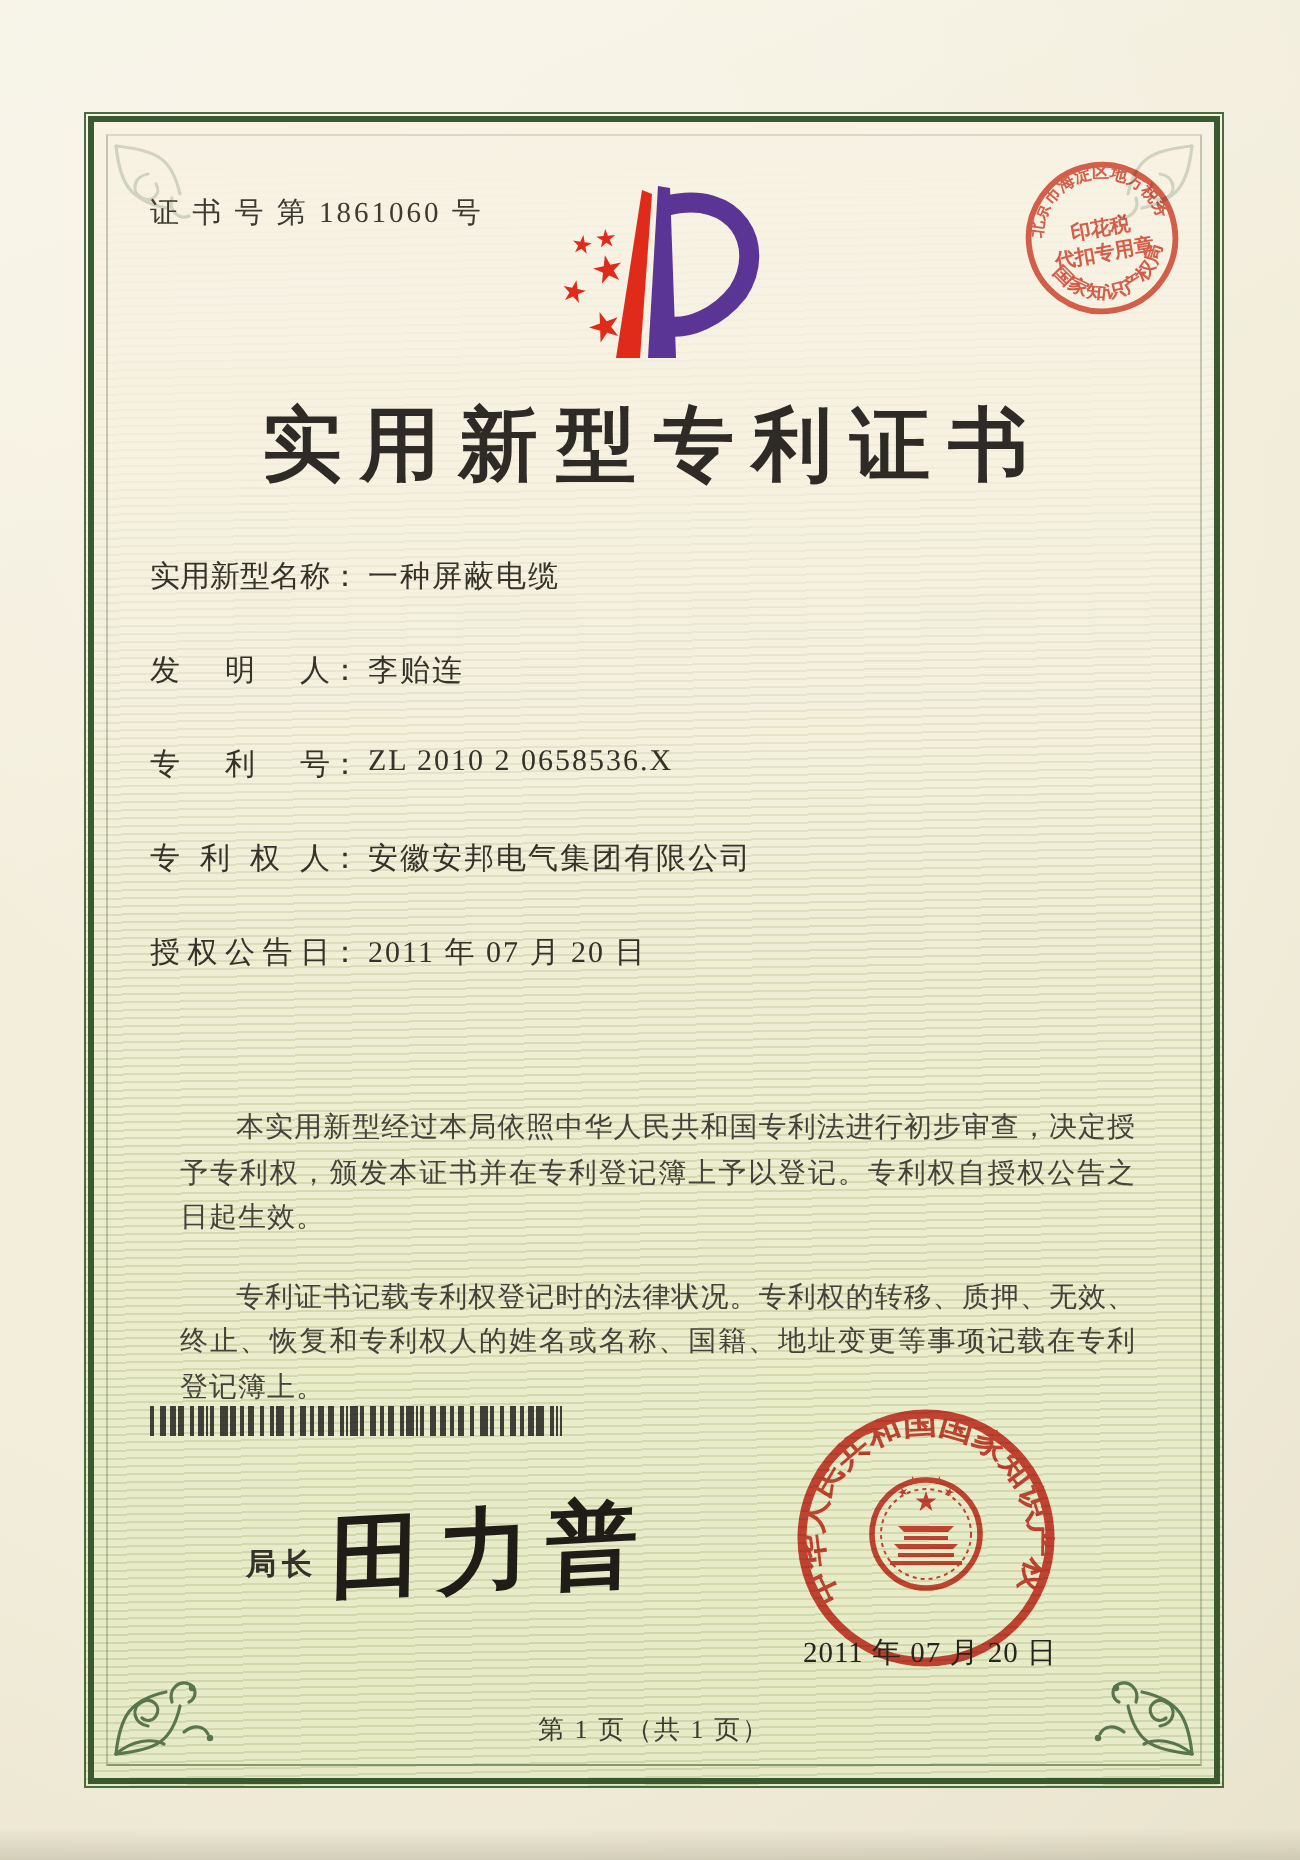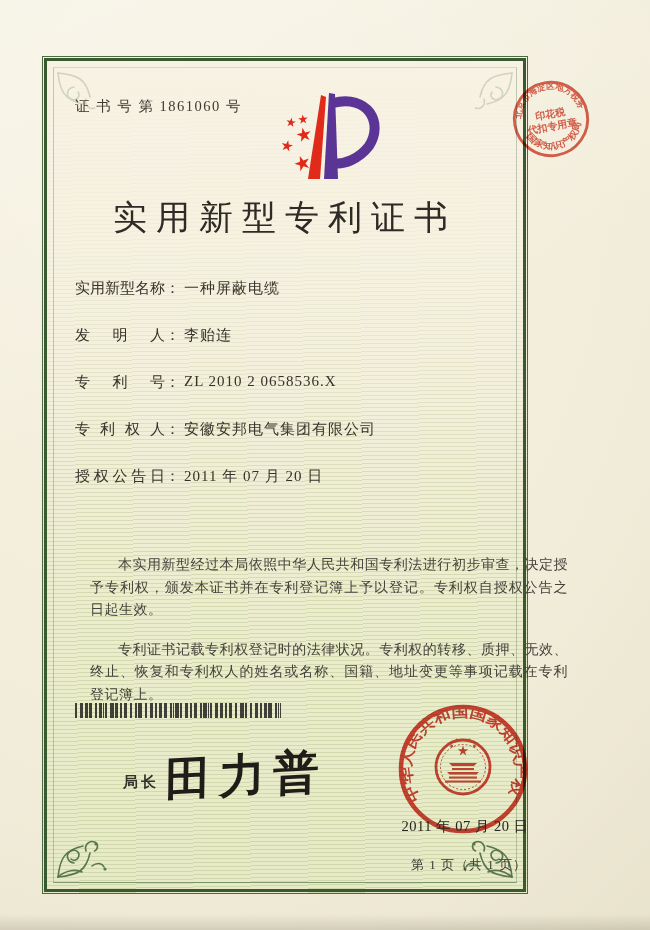--- a/index.html
+++ b/index.html
@@ -13,21 +13,21 @@
       linear-gradient(160deg, rgba(255,255,255,.35) 0%, rgba(255,255,255,0) 40%),
       radial-gradient(130% 120% at 28% 18%, #f6f1e1 0%, #f2edda 55%, #e8e2cc 92%, #ddd6bd 100%);
   }
   .paper::after{
     content:"";position:absolute;left:0;right:0;bottom:0;height:16px;
     background:linear-gradient(180deg, rgba(0,0,0,0) 0%, rgba(90,85,60,.18) 100%);
     pointer-events:none;
   }
   
   .frame{
-    position:absolute;left:42px;top:56px;width:486px;height:838px;box-sizing:border-box;
+    position:absolute;left:42px;top:56px;width:570px;height:838px;box-sizing:border-box;
     border:1px solid #4a6a40;
     background:
       linear-gradient(180deg, rgba(247,242,227,1) 0%, rgba(247,242,227,.75) 22%, rgba(247,242,227,.15) 48%, rgba(247,242,227,0) 62%),
       repeating-linear-gradient(179deg, rgba(150,168,98,.28) 0 1px, rgba(0,0,0,0) 1px 4px),
       linear-gradient(180deg, #f6f1e0 0%, #f0eed6 45%, #e9ecca 80%, #e6eac6 100%);
   }
   .frame::before{
     content:"";position:absolute;inset:1px;border:3px solid #3b5931;pointer-events:none;z-index:3;
   }
   .inner-line{
@@ -42,21 +42,21 @@
   .corner.br{right:9px;bottom:9px;transform:scaleX(-1);opacity:.9;}
   .corner.tl{left:9px;top:9px;transform:scaleY(-1);opacity:.22;}
   .corner.tr{right:9px;top:9px;transform:scale(-1,-1);opacity:.22;}
 
   .cert-no{
     position:absolute;left:32px;top:40px;font-size:14.5px;letter-spacing:1.5px;color:#3d3a31;z-index:4;
   }
   .logo{position:absolute;left:228px;top:28px;width:118px;height:106px;z-index:4;}
   .title{
     position:absolute;left:0;top:138px;width:100%;margin:0;text-align:center;
-    font-size:34px;font-weight:normal;letter-spacing:9px;color:#2e2a26;z-index:4;
+    font-size:40px;font-weight:bold;letter-spacing:9px;color:#2e2a26;z-index:4;
   }
   
   .fields{position:absolute;left:32px;top:222px;z-index:4;color:#35322a;}
   .field-row{height:21px;margin-bottom:26px;font-size:15px;white-space:nowrap;}
   .flabel{display:inline-block;width:90px;text-align:justify;text-align-last:justify;vertical-align:top;}
   .colon{display:inline-block;vertical-align:top;}
   .fvalue{display:inline-block;margin-left:4px;letter-spacing:1px;vertical-align:top;}
   
   .body-text{position:absolute;left:30px;top:480px;width:512px;z-index:4;}
   .body-text p{
@@ -78,21 +78,21 @@
     color:#201d19;transform:rotate(-3deg) skewX(-4deg);z-index:4;white-space:nowrap;
   }
   
   .seal{position:absolute;left:350px;top:642px;width:140px;height:140px;z-index:5;opacity:.92;mix-blend-mode:multiply;}
   .seal-date{
     position:absolute;left:352px;top:760px;width:140px;text-align:center;font-size:14.5px;
     letter-spacing:.5px;color:#28251f;z-index:6;white-space:nowrap;
   }
   .tax-stamp{position:absolute;left:458px;top:12px;width:100px;height:100px;z-index:6;opacity:.85;transform:rotate(-10deg);mix-blend-mode:multiply;}
   .page-footer{
-    position:absolute;left:0;top:799px;width:100%;text-align:right;font-size:13px;
+    position:absolute;left:0;top:799px;width:100%;text-align:center;font-size:13px;
     letter-spacing:1px;color:#3d3a31;z-index:4;
   }
 </style>
 </head>
 <body>
 
 <svg width="0" height="0" style="position:absolute" aria-hidden="true">
   <defs>
     <polygon id="star5" points="0,-1 0.2246,-0.309 0.951,-0.309 0.3633,0.118 0.588,0.809 0,0.382 -0.588,0.809 -0.3633,0.118 -0.951,-0.309 -0.2246,-0.309"></polygon>
   </defs>

